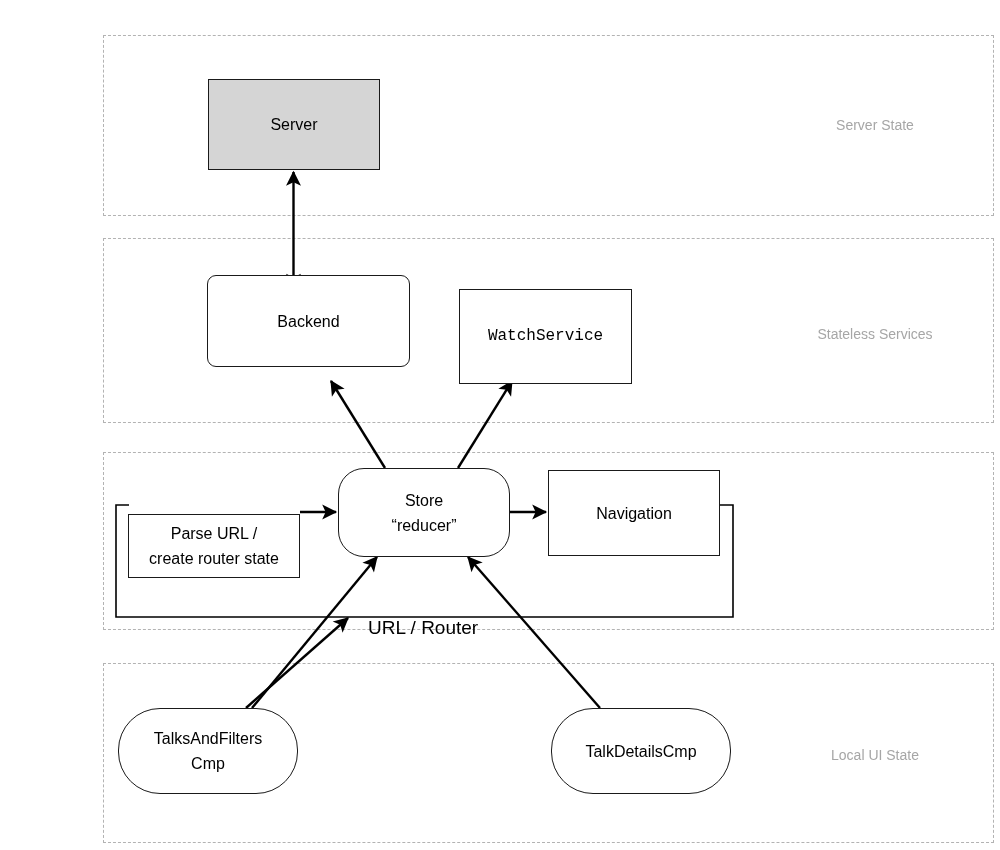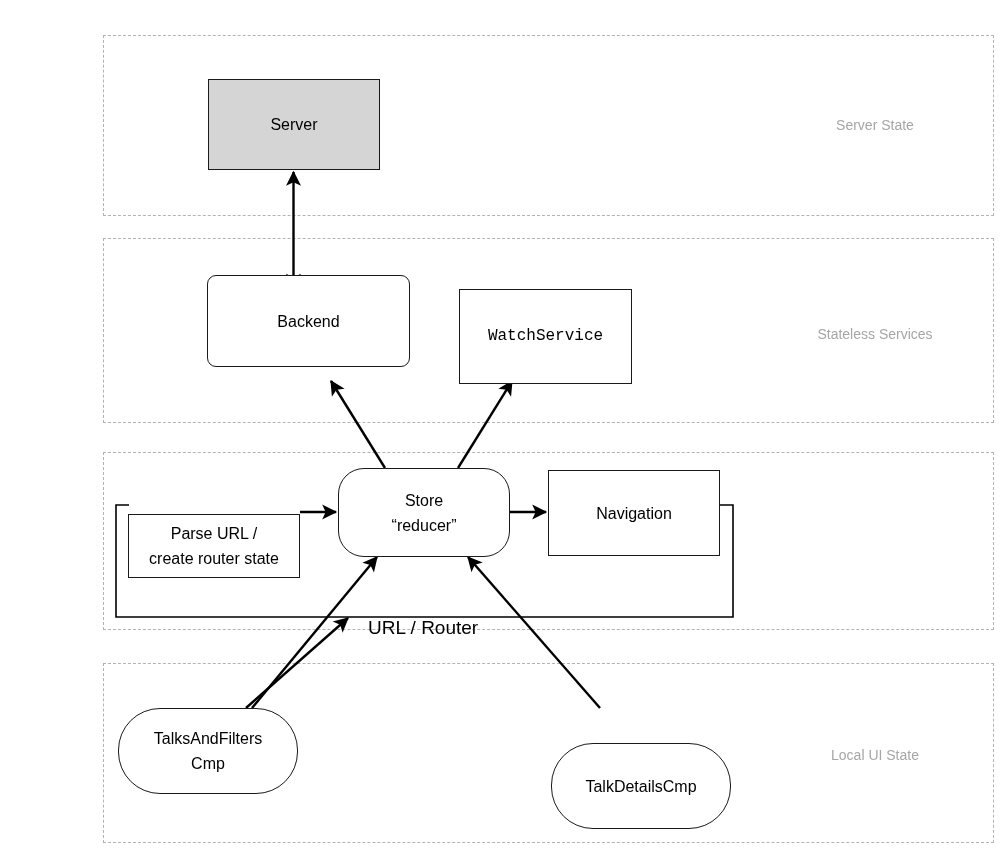--- a/index.html
+++ b/index.html
@@ -149,19 +149,19 @@
 create router state</div>
 
   <div class="node" style="left:338px; top:468px; width:172px; height:89px;border-radius:26px;">Store
 “reducer”</div>
 
   <div class="node" style="left:548px; top:470px; width:172px; height:86px;">Navigation</div>
 
   <div class="node rounded" style="left:118px; top:708px; width:180px; height:86px;">TalksAndFilters
 Cmp</div>
 
-  <div class="node rounded" style="left:551px; top:708px; width:180px; height:86px;margin-top:35px;">TalkDetailsCmp</div>
+  <div class="node rounded" style="left:551px; top:708px; width:180px; height:86px;">TalkDetailsCmp</div>
 
   <div class="edge-label" style="left:368px; top:588px;">URL / Router</div>
 
   <svg id="wires-top" viewBox="0 0 1000 850" xmlns="http://www.w3.org/2000/svg"></svg>
 
 </div>
 
 </body></html>

